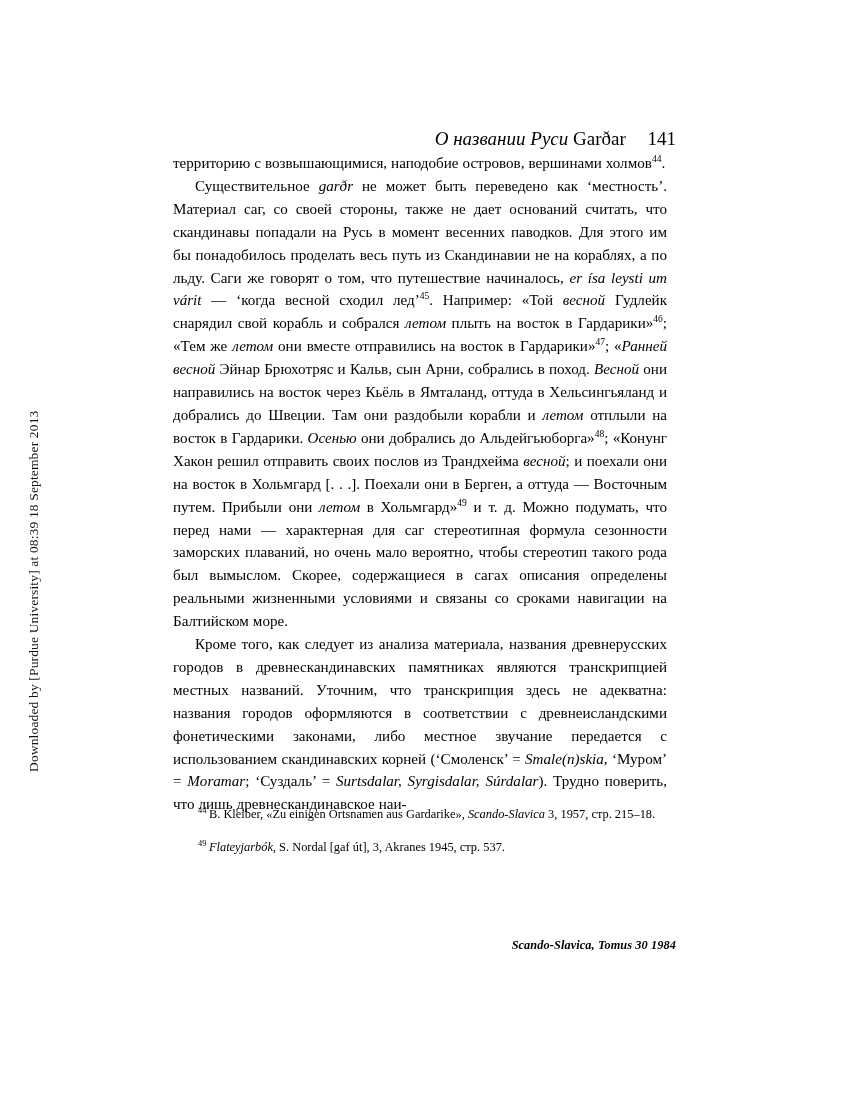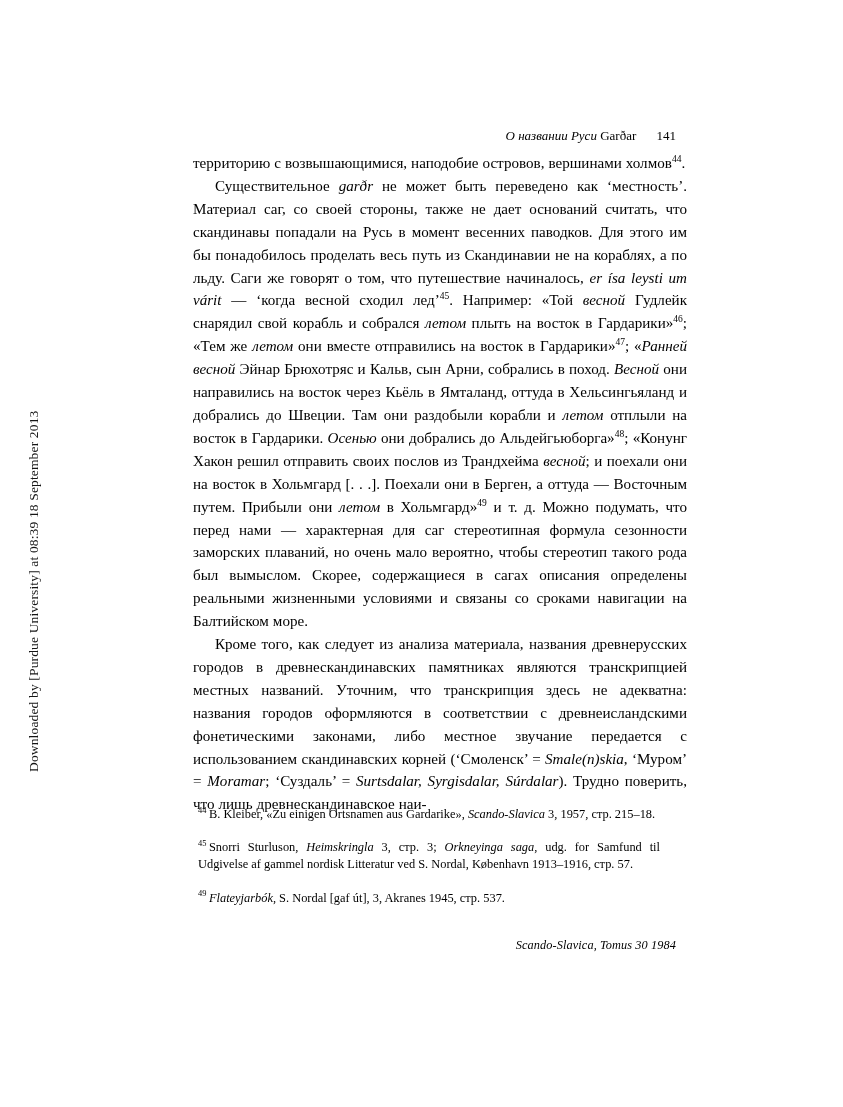--- a/index.html
+++ b/index.html
@@ -28,38 +28,38 @@
     letter-spacing: 0.15px;
   }
 
   
   .running-head {
     position: absolute;
     left: 182px;
     top: 128px;
     width: 494px;
     text-align: right;
-    font-size: 13px;
+    font-size: 19px;
     white-space: nowrap;
   }
   .running-head .rh-title {
     font-style: italic;
   }
   .running-head .rh-word {
     font-style: normal;
   }
   .running-head .rh-page {
     font-style: normal;
     margin-left: 17px;
   }
 
   
   .body-col {
     position: absolute;
-    left: 193px;
+    left: 173px;
     top: 152px;
     width: 494px;
   }
   p.para {
     margin: 0;
     font-size: 15.1px;
     line-height: 22.9px;
     text-align: justify;
     text-justify: inter-word;
     hyphens: none;
@@ -96,21 +96,21 @@
 
   
   .journal-footer {
     position: absolute;
     left: 182px;
     top: 938px;
     width: 494px;
     text-align: right;
     font-size: 12.3px;
     font-style: italic;
-    font-weight: normal;
+    font-weight: bold;
     letter-spacing: 0.1px;
   }
 </style>
 </head>
 <body>
 
 <div class="page">
 
   <div class="download-stamp-wrap">Downloaded by [Purdue University] at 08:39 18 September 2013</div>
 
@@ -121,19 +121,18 @@
   </div>
 
   <div class="body-col" id="body-col">
       <p class="para">территорию с возвышающимися, наподобие островов, вершинами холмов<sup>44</sup>.</p>
       <p class="para indent">Существительное <i>garðr</i> не может быть переведено как ‘местность’. Материал саг, со своей стороны, также не дает оснований считать, что скандинавы попадали на Русь в момент весенних паводков. Для этого им бы понадобилось проделать весь путь из Скандинавии не на кораблях, а по льду. Саги же говорят о том, что путешествие начиналось, <i>er ísa leysti um várit</i> — ‘когда весной сходил лед’<sup>45</sup>. Например: «Той <i>весной</i> Гудлейк снарядил свой корабль и собрался <i>летом</i> плыть на восток в Гардарики»<sup>46</sup>; «Тем же <i>летом</i> они вместе отправились на восток в Гардарики»<sup>47</sup>; «<i>Ранней весной</i> Эйнар Брюхотряс и Кальв, сын Арни, собрались в поход. <i>Весной</i> они направились на восток через Кьёль в Ямталанд, оттуда в Хельсингьяланд и добрались до Швеции. Там они раздобыли корабли и <i>летом</i> отплыли на восток в Гардарики. <i>Осенью</i> они добрались до Альдейгьюборга»<sup>48</sup>; «Конунг Хакон решил отправить своих послов из Трандхейма <i>весной</i>; и поехали они на восток в Хольмгард [. . .]. Поехали они в Берген, а оттуда — Восточным путем. Прибыли они <i>летом</i> в Хольмгард»<sup>49</sup> и т. д. Можно подумать, что перед нами — характерная для саг стереотипная формула сезонности заморских плаваний, но очень мало вероятно, чтобы стереотип такого рода был вымыслом. Скорее, содержащиеся в сагах описания определены реальными жизненными условиями и связаны со сроками навигации на Балтийском море.</p>
       <p class="para indent">Кроме того, как следует из анализа материала, названия древнерусских городов в древнескандинавских памятниках являются транскрипцией местных названий. Уточним, что транскрипция здесь не адекватна: названия городов оформляются в соответствии с древнеисландскими фонетическими законами, либо местное звучание передается с использованием скандинавских корней (‘Смоленск’ = <i>Smale(n)skia</i>, ‘Муром’ = <i>Moramar</i>; ‘Суздаль’ = <i>Surtsdalar, Syrgisdalar, Súrdalar</i>). Трудно поверить, что лишь древнескандинавское наи-</p>
     </div>
 
   <div class="footnotes" id="footnotes">
       <p class="fn"><sup>44</sup>B. Kleiber, «Zu einigen Ortsnamen aus Gardarike», <i>Scando-Slavica</i> 3, 1957, стр. 215–18.</p>
-      <p class="fn"><sup>45</sup>Snorri Sturluson, <i>Heimskringla</i> 3, стр. 3; <i>Orkneyinga saga</i>, udg. for Samfund til Udgivelse af gammel nordisk Litteratur ved S. Nordal, København 1913–1916, стр. 57.</p>
       <p class="fn"><sup>49</sup><i>Flateyjarbók</i>, S. Nordal [gaf út], 3, Akranes 1945, стр. 537.</p>
     </div>
 
   <div class="journal-footer">Scando-Slavica, Tomus 30 1984</div>
 
 </div>
 
 </body></html>

